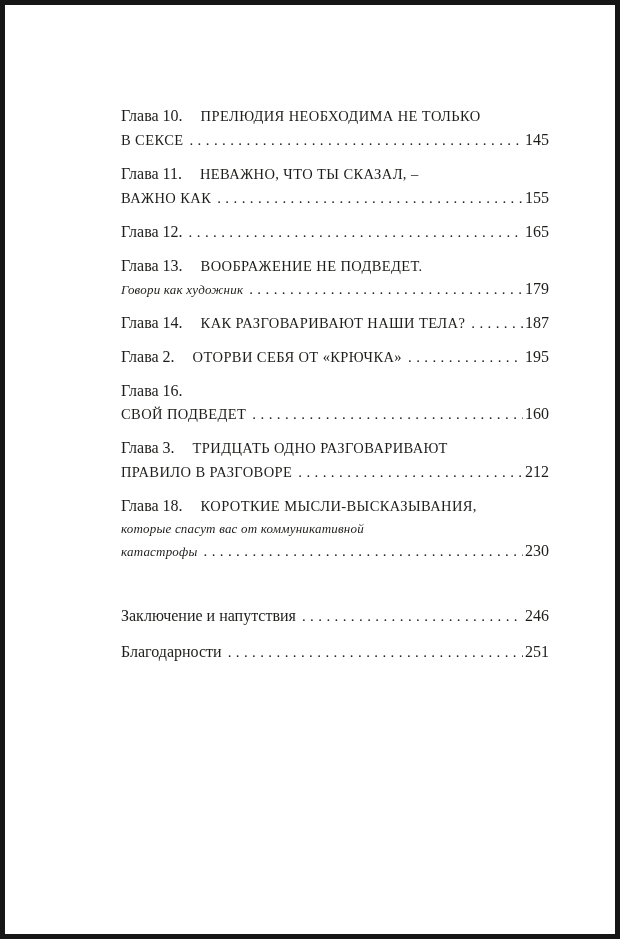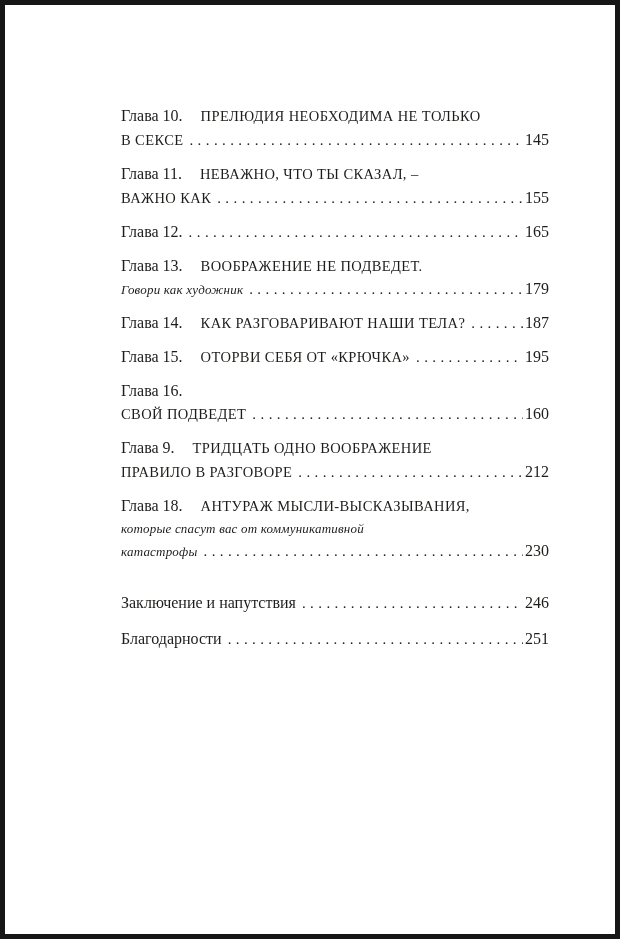--- a/index.html
+++ b/index.html
@@ -44,21 +44,21 @@
     min-width: 12px;
   }
   .dots::after {
     content: "..........................................................................................";
     font-size: 15px;
     letter-spacing: 4.4px;
     font-style: normal;
   }
   .pagenum { font-size: 16px; }
   .backmatter-entry .bm-title { font-size: 16px; }
-  .backmatter-entry.first { margin-top: 28px; }
+  .backmatter-entry.first { margin-top: 41px; }
   .backmatter-entry.second { margin-top: 12px; }
 </style>
 </head>
 <body>
 
 <div class="book-frame">
   <div class="toc-content">
 
     <div class="entry">
       <div class="line">
@@ -108,54 +108,54 @@
       <div class="line">
         <span class="label">Глава 14.</span>
         <span class="caps">КАК РАЗГОВАРИВАЮТ НАШИ ТЕЛА?</span>
         <span class="dots"></span>
         <span class="pagenum">187</span>
       </div>
     </div>
 
     <div class="entry">
       <div class="line">
-        <span class="label">Глава 15.</span>
+        <span class="label">Глава 2.</span>
         <span class="caps">ОТОРВИ СЕБЯ ОТ «КРЮЧКА»</span>
         <span class="dots"></span>
         <span class="pagenum">195</span>
       </div>
     </div>
 
     <div class="entry">
       <div class="line">
         <span class="label">Глава 16.</span>
       </div>
       <div class="line">
         <span class="caps">СВОЙ ПОДВЕДЕТ</span>
         <span class="dots"></span>
         <span class="pagenum">160</span>
       </div>
     </div>
 
     <div class="entry">
       <div class="line">
-        <span class="label">Глава 9.</span>
-        <span class="caps">ТРИДЦАТЬ ОДНО ВООБРАЖЕНИЕ</span>
+        <span class="label">Глава 3.</span>
+        <span class="caps">ТРИДЦАТЬ ОДНО РАЗГОВАРИВАЮТ</span>
       </div>
       <div class="line">
         <span class="caps">ПРАВИЛО В РАЗГОВОРЕ</span>
         <span class="dots"></span>
         <span class="pagenum">212</span>
       </div>
     </div>
 
     <div class="entry">
       <div class="line">
         <span class="label">Глава 18.</span>
-        <span class="caps">АНТУРАЖ МЫСЛИ-ВЫСКАЗЫВАНИЯ,</span>
+        <span class="caps">КОРОТКИЕ МЫСЛИ-ВЫСКАЗЫВАНИЯ,</span>
       </div>
       <div class="line subline">
         <span class="sub">которые спасут вас от коммуникативной</span>
       </div>
       <div class="line subline">
         <span class="sub">катастрофы</span>
         <span class="dots"></span>
         <span class="pagenum">230</span>
       </div>
     </div>

